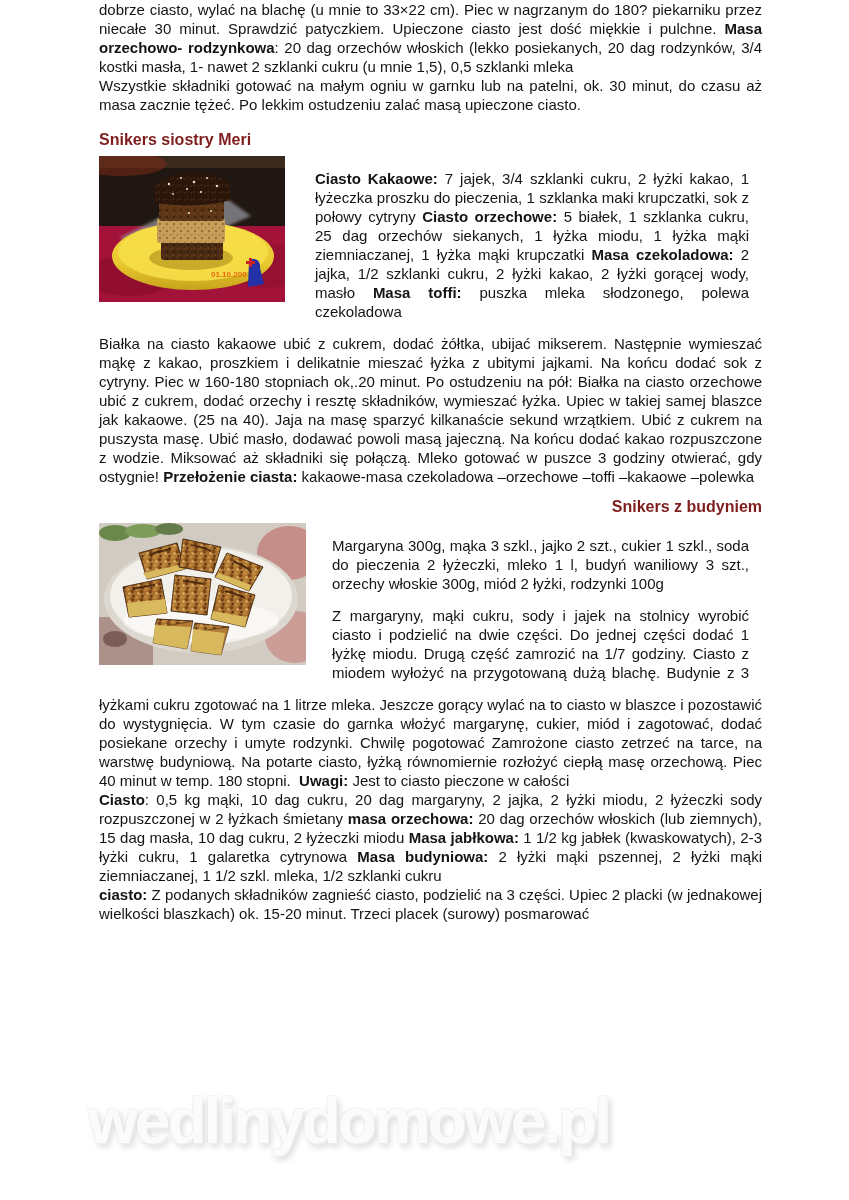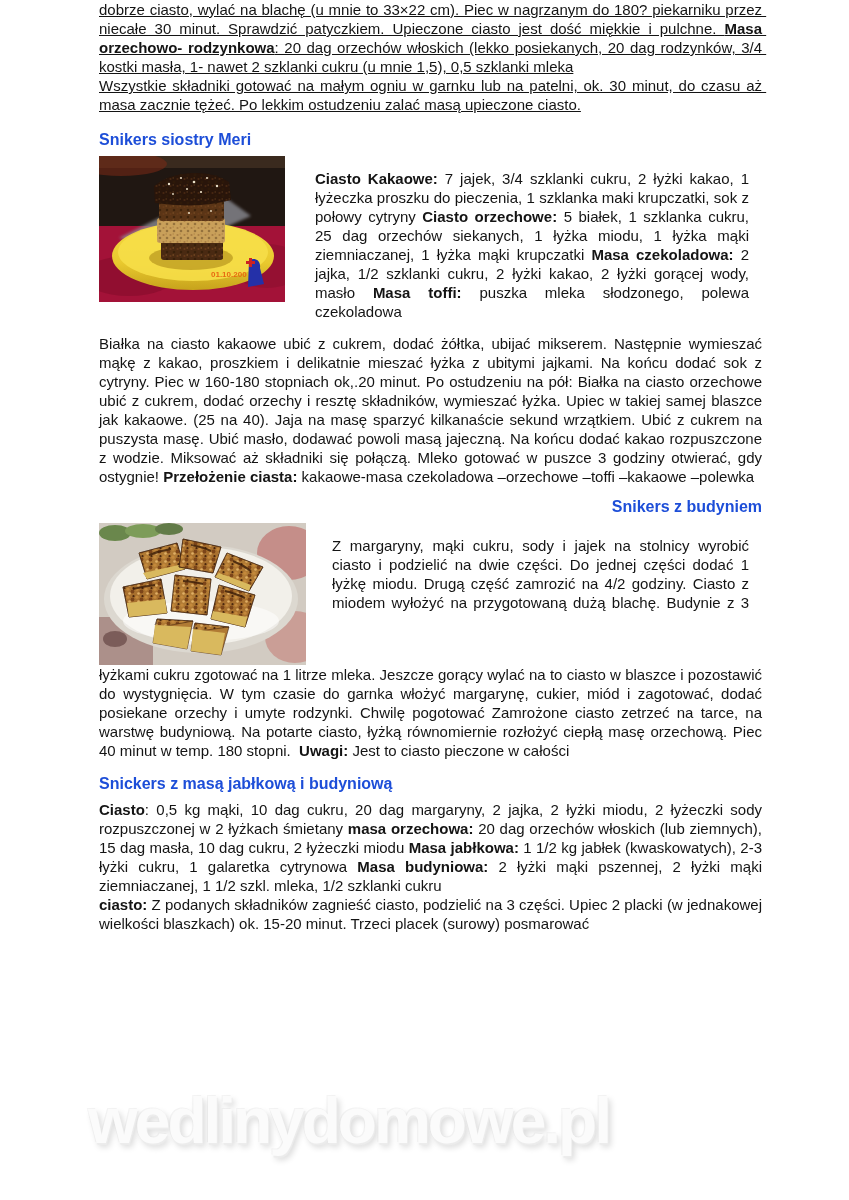--- a/index.html
+++ b/index.html
@@ -6,24 +6,24 @@
   .page{
     position:relative;width:849px;height:1200px;background:#ffffff;overflow:hidden;
     font-family:"Liberation Sans","DejaVu Sans",sans-serif;
   }
   .content{
     position:absolute;left:99px;top:0;width:663px;
     font-size:15px;line-height:19px;color:#141414;
   }
   .content p{margin:0;text-align:justify;white-space:pre-wrap;}
   .b{font-weight:bold;}
-  .p-intro{margin-top:97px;text-decoration:underline;}
+  .p-intro{margin-top:97px;}
   .section-heading{
     margin:16px 0 7px 0;font-size:16px;line-height:19px;font-weight:bold;
-    color:#1d4ed8;text-align:left;white-space:normal;
+    color:#7f1d1d;text-align:left;white-space:normal;
   }
   .heading2{margin-top:11px;text-align:right;}
   .heading3{margin-top:14px;}
   .media-row{display:flex;align-items:flex-start;}
   .row1{gap:17px;}
   .row2{gap:13px;}
   .photo{flex:none;display:block;}
   .side-col{flex:1;min-width:0;}
   .side-col p{margin:13px;}
   .p-gap{margin-top:19px;}
@@ -182,27 +182,27 @@
         <g stroke="#3a1c08" stroke-width="2" opacity="0.8" fill="none">
           <path d="M50,32 q10,-4 22,-6"></path>
           <path d="M92,22 q12,2 20,6"></path>
           <path d="M134,38 q10,4 18,10"></path>
           <path d="M34,66 q12,-3 22,-4"></path>
           <path d="M84,58 q12,1 20,3"></path>
           <path d="M126,68 q12,3 20,7"></path>
         </g>
       </svg>
       <div class="side-col">
-        <p class="p-gap just-all"><span>Z margaryny, mąki cukru, sody i jajek na stolnicy wyrobić ciasto i podzielić na dwie części. Do jednej części dodać 1 łyżkę miodu. Drugą część zamrozić na 4/2 godziny. Ciasto z miodem wyłożyć na przygotowaną dużą blachę. Budynie z 3</span></p>
+        <p><span>Margaryna 300g, mąka 3 szkl., jajko 2 szt., cukier 1 szkl., soda do pieczenia 2 łyżeczki, mleko 1 l, budyń waniliowy 3 szt., orzechy włoskie 300g, miód 2 łyżki, rodzynki 100g</span></p>
+        <p class="p-gap just-all"><span>Z margaryny, mąki cukru, sody i jajek na stolnicy wyrobić ciasto i podzielić na dwie części. Do jednej części dodać 1 łyżkę miodu. Drugą część zamrozić na 1/7 godziny. Ciasto z miodem wyłożyć na przygotowaną dużą blachę. Budynie z 3</span></p>
       </div>
     </div>
 
     <p class="p-below"><span>łyżkami cukru zgotować na 1 litrze mleka. Jeszcze gorący wylać na to ciasto w blaszce i pozostawić do wystygnięcia. W tym czasie do garnka włożyć margarynę, cukier, miód i zagotować, dodać posiekane orzechy i umyte rodzynki. Chwilę pogotować Zamrożone ciasto zetrzeć na tarce, na warstwę budyniową. Na potarte ciasto, łyżką równomiernie rozłożyć ciepłą masę orzechową. Piec 40 minut w temp. 180 stopni.  </span><span class="b">Uwagi:</span><span> Jest to ciasto pieczone w całości</span></p>
 
-    <h2 class="section-heading heading3">Snickers z masą jabłkową i budyniową</h2>
 
     <p class="p-ing3"><span class="b">Ciasto</span><span>: 0,5 kg mąki, 10 dag cukru, 20 dag margaryny, 2 jajka, 2 łyżki miodu, 2 łyżeczki sody rozpuszczonej w 2 łyżkach śmietany </span><span class="b">masa orzechowa:</span><span> 20 dag orzechów włoskich (lub ziemnych), 15 dag masła, 10 dag cukru, 2 łyżeczki miodu </span><span class="b">Masa jabłkowa:</span><span> 1 1/2 kg jabłek (kwaskowatych), 2-3 łyżki cukru, 1 galaretka cytrynowa </span><span class="b">Masa budyniowa:</span><span> 2 łyżki mąki pszennej, 2 łyżki mąki ziemniaczanej, 1 1/2 szkl. mleka, 1/2 szklanki cukru</span></p>
 
     <p class="p-met3"><span class="b">ciasto:</span><span> Z podanych składników zagnieść ciasto, podzielić na 3 części. Upiec 2 placki (w jednakowej wielkości blaszkach) ok. 15-20 minut. Trzeci placek (surowy) posmarować</span></p>
 
   </div>
 
   <div class="watermark">wedlinydomowe.pl</div>
 </div>
 

